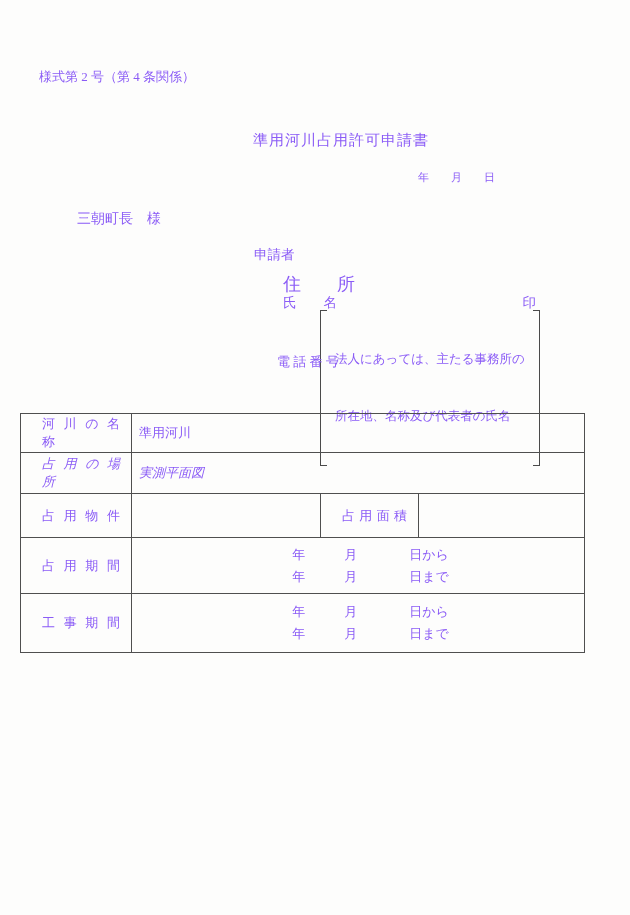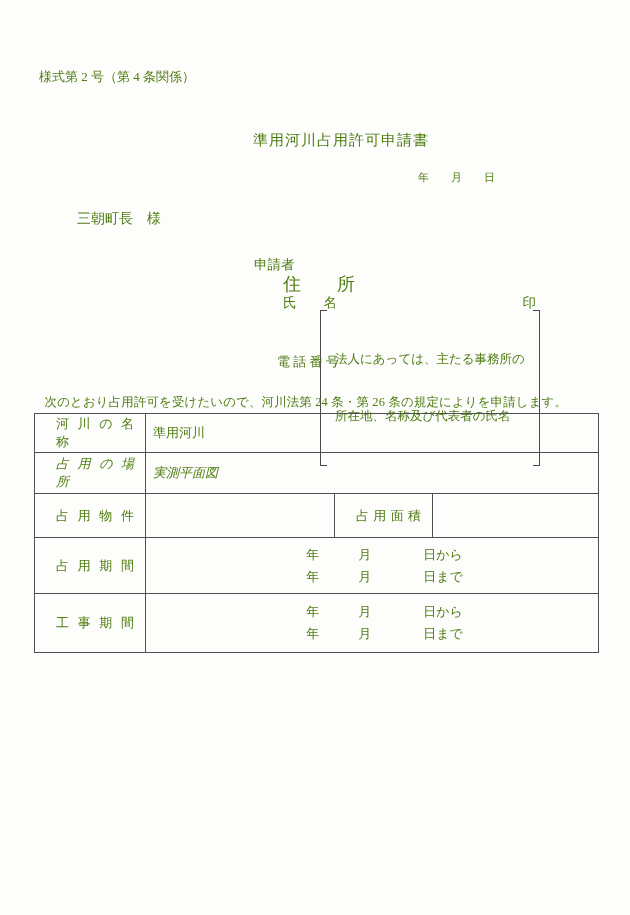--- a/index.html
+++ b/index.html
@@ -4,52 +4,52 @@
 <style>
   * { margin: 0; padding: 0; box-sizing: border-box; }
   html, body { background: #e8e8e8; }
   .page {
     position: relative;
     width: 630px;
     height: 915px;
     margin: 0 auto;
     background: #fdfdfc;
     font-family: "Liberation Serif", "DejaVu Serif", serif;
-    color: #4d7c0f;
+    color: #8b5cf6;
     overflow: hidden;
   }
   .abs { position: absolute; white-space: pre; }
 
   .form-number { left: 39px; top: 68px; font-size: 13px; }
   .form-title  { left: 253px; top: 131px; font-size: 15px; letter-spacing: 1px; }
   .date-line   { left: 418px; top: 170px; font-size: 11px; }
   .addressee   { left: 77px;  top: 210px; font-size: 14px; }
 
-  .applicant-heading { left: 254px; top: 256px; font-size: 13.5px; }
+  .applicant-heading { left: 254px; top: 246px; font-size: 13.5px; }
   .address-label     { left: 283px; top: 272px; font-size: 18px; }
   .name-row {
     left: 283px; top: 294px; width: 253px;
     display: flex; justify-content: space-between;
     font-size: 13.5px;
   }
   .corp-note {
     left: 320px; top: 310px;
     display: flex; align-items: stretch; gap: 6px;
   }
   .bracket { width: 7px; }
   .bracket-left  { border-left: 1.2px solid #4a4a4a; border-top: 1.2px solid #4a4a4a; border-bottom: 1.2px solid #4a4a4a; }
   .bracket-right { border-right: 1.2px solid #4a4a4a; border-top: 1.2px solid #4a4a4a; border-bottom: 1.2px solid #4a4a4a; }
   .note-lines { font-size: 12.5px; line-height: 19px; padding: 2px 2px; white-space: pre; }
 
   .phone-label { left: 277px; top: 353px; font-size: 13px; }
 
   .intro { left: 32px; top: 394px; font-size: 12.4px; letter-spacing: 0.2px; }
 
   .form-table {
-    position: absolute; left: 34px; top: 413px;
+    position: absolute; left: 20px; top: 413px;
     width: 564px;
     border-collapse: collapse;
     table-layout: fixed;
   }
   .form-table td {
     border: 1px solid #4f4f4f;
     font-size: 13px;
     vertical-align: middle;
     overflow: hidden;
   }
@@ -97,21 +97,20 @@
     <span class="bracket bracket-left"></span>
     <div class="note-lines">
       <div>法人にあっては、主たる事務所の</div>
       <div>所在地、名称及び代表者の氏名</div>
     </div>
     <span class="bracket bracket-right"></span>
   </div>
 
   <div class="abs phone-label">電 話 番 号</div>
 
-  <div class="abs intro">　次のとおり占用許可を受けたいので、河川法第 24 条・第 26 条の規定によりを申請します。</div>
 
   <table class="form-table">
     <colgroup>
       <col style="width:111px">
       <col style="width:189px">
       <col style="width:98px">
       <col style="width:166px">
     </colgroup>
     <tbody>
       <tr class="r1">

